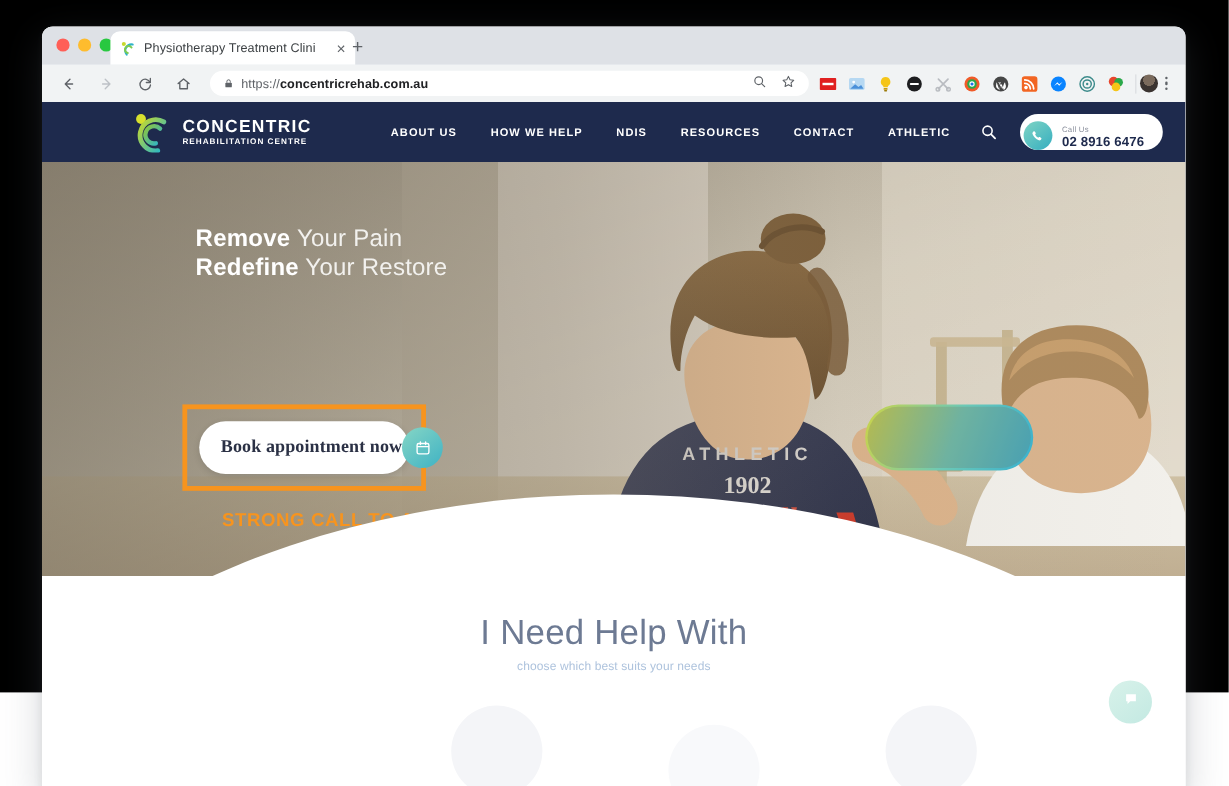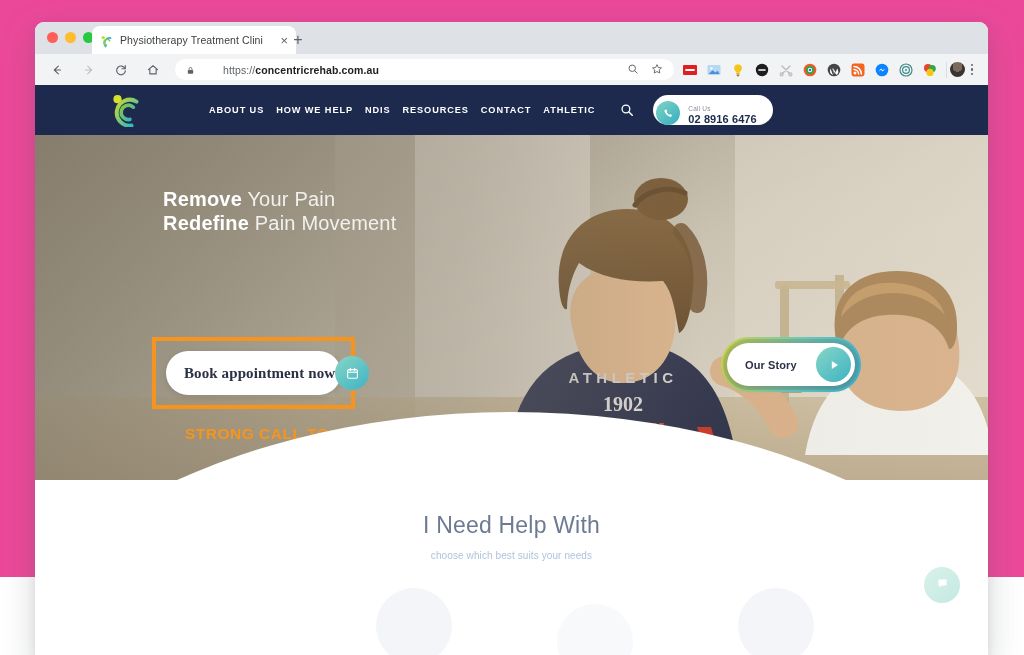--- a/index.html
+++ b/index.html
@@ -1,21 +1,21 @@
 <!DOCTYPE html>
 <html><head>
 <meta charset="utf-8">
 <style>
   html,body{margin:0;padding:0;}
   body{
     width:1024px;height:655px;overflow:hidden;background:#ffffff;
     font-family:"Liberation Sans", sans-serif;
     -webkit-font-smoothing:antialiased;
   }
-  #root{position:relative;width:1024px;height:577px;background:#ec4899;}
+  #root{position:relative;width:1024px;height:577px;background:#000000;}
 
   
   .browser{
     position:absolute;left:35px;top:22px;width:953px;height:640px;
     background:#fff;border-radius:9px 9px 0 0;overflow:hidden;
     box-shadow:0 10px 34px rgba(90,95,110,.26), 0 2px 8px rgba(90,95,110,.12);
   }
   
   .tabstrip{position:relative;height:32px;background:#dee1e6;}
   .lights{position:absolute;left:12px;top:10px;display:flex;gap:7px;}
@@ -37,21 +37,21 @@
     position:absolute;left:253px;top:8px;width:20px;height:20px;color:#5f6368;
     font-size:16px;line-height:20px;text-align:center;
   }
   
   .toolbar{position:relative;height:31px;background:#f1f3f4;display:flex;align-items:center;}
   .navbtn{width:26px;height:26px;margin-left:6px;display:flex;align-items:center;justify-content:center;color:#5f6368;}
   .navbtn:first-child{margin-left:9px;}
   .navbtn.disabled{color:#bdc1c6;}
   .omnibox{
     flex:1;height:21px;background:#fff;border-radius:11px;margin:0 9px 0 9px;
-    display:flex;align-items:center;padding:0 11px;min-width:0;gap:22px;
+    display:flex;align-items:center;padding:0 11px;min-width:0;
   }
   .lock{margin-right:6px;color:#5f6368;flex:0 0 auto;}
   .url{font-size:10.5px;color:#5f6368;white-space:nowrap;letter-spacing:.1px;}
   .url b{color:#202124;font-weight:700;}
   .omni-icons{display:flex;align-items:center;gap:12px;margin-left:auto;flex:0 0 auto;}
   .ext-row{display:flex;align-items:center;gap:10px;padding-right:6px;}
   .ext{width:14px;height:14px;flex:0 0 14px;position:relative;}
   .tb-sep{width:1px;height:16px;background:#dadce0;margin:0 3px;}
   .avatar{
     width:15px;height:15px;border-radius:50%;flex:0 0 15px;
@@ -66,21 +66,21 @@
   .sitehdr{
     position:relative;height:50px;background:#1e2a4d;display:flex;align-items:center;
     padding:0 0 0 72px;
   }
   .logo{display:flex;align-items:center;gap:9px;}
   .logo-mark{width:36px;height:33px;flex:0 0 36px;position:relative;}
   .logo-text{line-height:1;padding-top:1px;}
   .logo-main{font-size:14.5px;font-weight:700;color:#fff;letter-spacing:1.1px;}
   .logo-sub{font-size:6.8px;font-weight:700;color:#fff;letter-spacing:.85px;margin-top:2.5px;}
 
-  .nav{display:flex;align-items:flex-end;gap:12px;margin-left:66px;}
+  .nav{display:flex;align-items:flex-end;gap:28px;margin-left:66px;}
   .nav a{
     font-size:9.2px;font-weight:700;color:#fff;letter-spacing:.9px;
     text-decoration:none;white-space:nowrap;
   }
   .searchbtn{margin-left:24px;width:16px;height:16px;display:flex;align-items:center;justify-content:center;}
   .callbtn{
     margin-left:18px;height:30px;background:#fff;border-radius:16px;
     display:flex;align-items:flex-end;padding:0 16px 0 3px;gap:8px;
   }
   .call-circle{
@@ -145,21 +145,21 @@
 
   .hero-curve{
     position:absolute;left:-10%;bottom:-292px;width:120%;height:360px;
     background:#fff;border-radius:50% 50% 0 0 / 100% 100% 0 0;
   }
 
   
   .lower{position:relative;height:182px;background:#fff;overflow:hidden;}
   .lower h2{
     margin:0;position:absolute;left:0;right:0;top:32px;text-align:center;
-    font-size:23px;font-weight:400;color:#6d7a93;letter-spacing:.2px;
+    font-size:29px;font-weight:400;color:#6d7a93;letter-spacing:.2px;
   }
   .lower .sub{
     position:absolute;left:0;right:0;top:70px;text-align:center;
     font-size:10px;color:#aec3dd;letter-spacing:.1px;
   }
   .blob{position:absolute;border-radius:50%;background:#f4f5f8;}
   .b1{left:341px;top:108px;width:76px;height:76px;}
   .b2{left:703px;top:108px;width:76px;height:76px;}
   .b3{left:522px;top:124px;width:76px;height:76px;background:#f8f9fb;}
 
@@ -340,20 +340,24 @@
                 </linearGradient>
                 <linearGradient id="lg2" x1="0" y1="0" x2="1" y2="1">
                   <stop offset="0" stop-color="#8cc63f"></stop>
                     <stop offset="1" stop-color="#2fb3c8"></stop>
                 </linearGradient>
               </defs>
               <circle cx="10.5" cy="5.2" r="4.1" fill="#d7e02e"></circle>
               <path d="M29.5 7.6a13 13 0 1 0-5 24" fill="none" stroke="url(#lg1)" stroke-width="4" stroke-linecap="round"></path>
               <path d="M26.4 13.2a7.2 7.2 0 1 0-3.5 12.2" fill="none" stroke="url(#lg2)" stroke-width="3.6" stroke-linecap="round"></path>
             </svg>
+          </span>
+          <span class="logo-text">
+            <span class="logo-main">CONCENTRIC</span>
+            <div class="logo-sub">REHABILITATION CENTRE</div>
           </span>
         </div>
 
         <nav class="nav">
           <a href="#">ABOUT US</a>
           <a href="#">HOW WE HELP</a>
           <a href="#">NDIS</a>
           <a href="#">RESOURCES</a>
           <a href="#">CONTACT</a>
           <a href="#">ATHLETIC</a>
@@ -438,21 +442,21 @@
             <path d="M492 300c-4 18-4 34 0 45h14c-5-12-5-28 0-45z" fill="#cc3a2a"></path>
             <path d="M676 292c6 18 6 36 2 53h-14c5-17 5-35-2-53z" fill="#cc3a2a"></path>
             <rect x="500" y="318" width="176" height="27" fill="#f3f1ec"></rect>
           </svg>
         </div>
         <div class="hero-overlay"></div>
 
         <div class="hero-inner">
           <div class="headline">
             <div><b>Remove</b><span> Your Pain</span></div>
-            <div><b>Redefine</b><span> Pain Movement</span></div>
+            <div><b>Redefine</b><span> Your Restore</span></div>
           </div>
 
           <div class="cta-wrap">
             <div class="cta-box"></div>
             <div class="book-btn">
               <span class="book-label">Book appointment now</span>
               <span class="book-circle">
                 <svg viewBox="0 0 18 18" width="13" height="13">
                   <rect x="2.2" y="3.6" width="13.6" height="12" rx="2" fill="none" stroke="#fff" stroke-width="1.6"></rect>
                   <path d="M2.2 7.2h13.6" stroke="#fff" stroke-width="1.6"></path>
@@ -460,28 +464,20 @@
                 </svg>
               </span>
             </div>
             <div class="cta-note">STRONG CALL TO ACTION</div>
           </div>
 
           <div class="story-wrap">
             <div class="story-ring">
                 <div class="story-ring-inner"></div>
               </div>
-            <div class="story-btn">
-              <span class="story-label">Our Story</span>
-              <span class="story-circle">
-                <svg viewBox="0 0 18 18" width="14" height="14">
-                    <path d="M6.2 3.9 14 9l-7.8 5.1z" fill="#fff"></path>
-                  </svg>
-              </span>
-            </div>
           </div>
         </div>
 
         <div class="hero-curve"></div>
       </div>
 
       <div class="lower">
         <h2>I Need Help With</h2>
         <div class="sub">choose which best suits your needs</div>
         <span class="blob b1"></span>

